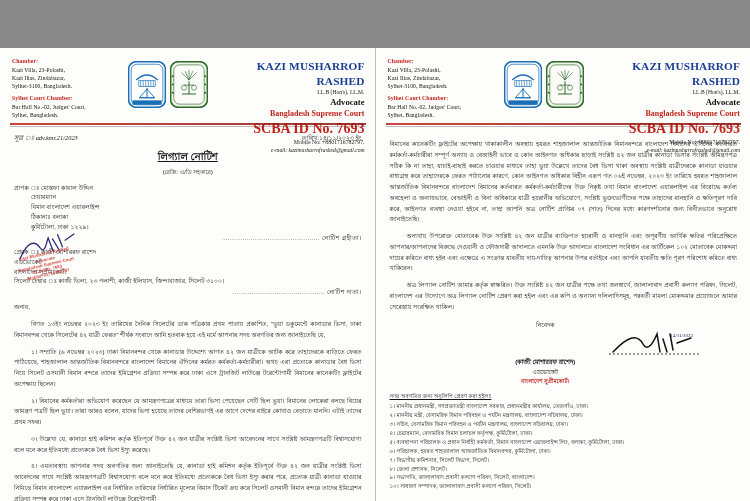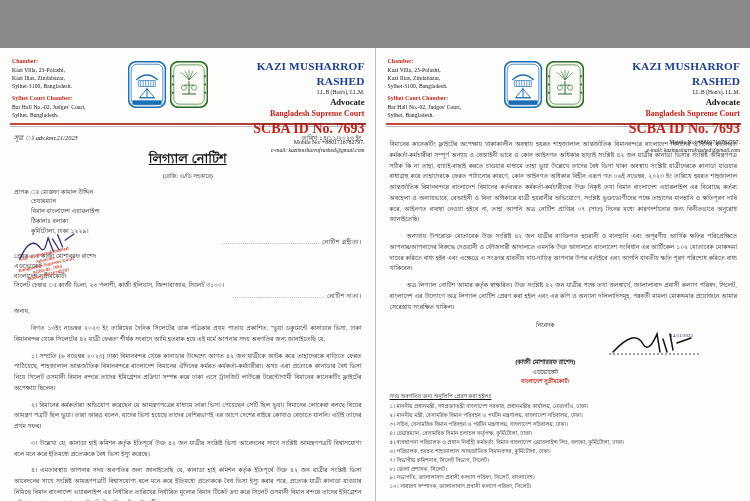--- a/index.html
+++ b/index.html
@@ -25,21 +25,21 @@
   .lh-mob{font-size:5.8px;color:#222;margin-top:1px;}
   .lh-mail{font-size:5.6px;color:#222;font-style:italic;}
   .rule{height:2px;background:linear-gradient(to right,#c0241c,#8d1a14);margin:3px 9px 0 10px;opacity:.85;}
   .rule2{height:1px;background:#b9b9b9;margin:1px 9px 0 10px;}
 
   
   .body{position:relative;padding:6px 13px 0 14px;}
   .bn{font-family:"Liberation Sans",sans-serif;color:#16161a;}
   .metarow{display:flex;justify-content:space-between;font-size:6.1px;margin-bottom:5px;}
   .meta-left{font-style:italic;font-family:"Liberation Serif",serif;font-size:6.4px;}
-  .title{text-align:center;font-size:13px;font-weight:bold;text-decoration:underline;margin-top:1px;}
+  .title{text-align:center;font-size:10px;font-weight:bold;text-decoration:underline;margin-top:1px;}
   .subtitle{text-align:center;font-size:5.7px;margin-top:1.5px;}
   .addr{margin-top:6px;font-size:6.1px;line-height:1.62;}
   .addr .ind{padding-left:17px;}
   .dots{font-size:6.1px;text-align:right;letter-spacing:.4px;margin-top:1px;}
   .sender{margin-top:3px;font-size:6.1px;line-height:1.62;}
   .salute{margin-top:4px;font-size:6.1px;}
   p.para{font-size:6.05px;line-height:1.78;text-align:justify;margin:6px 0 0 0;text-indent:17px;}
   p.para.noind{text-indent:0;}
   .pagefoot{text-align:center;font-size:5.5px;margin-top:7px;}
 

